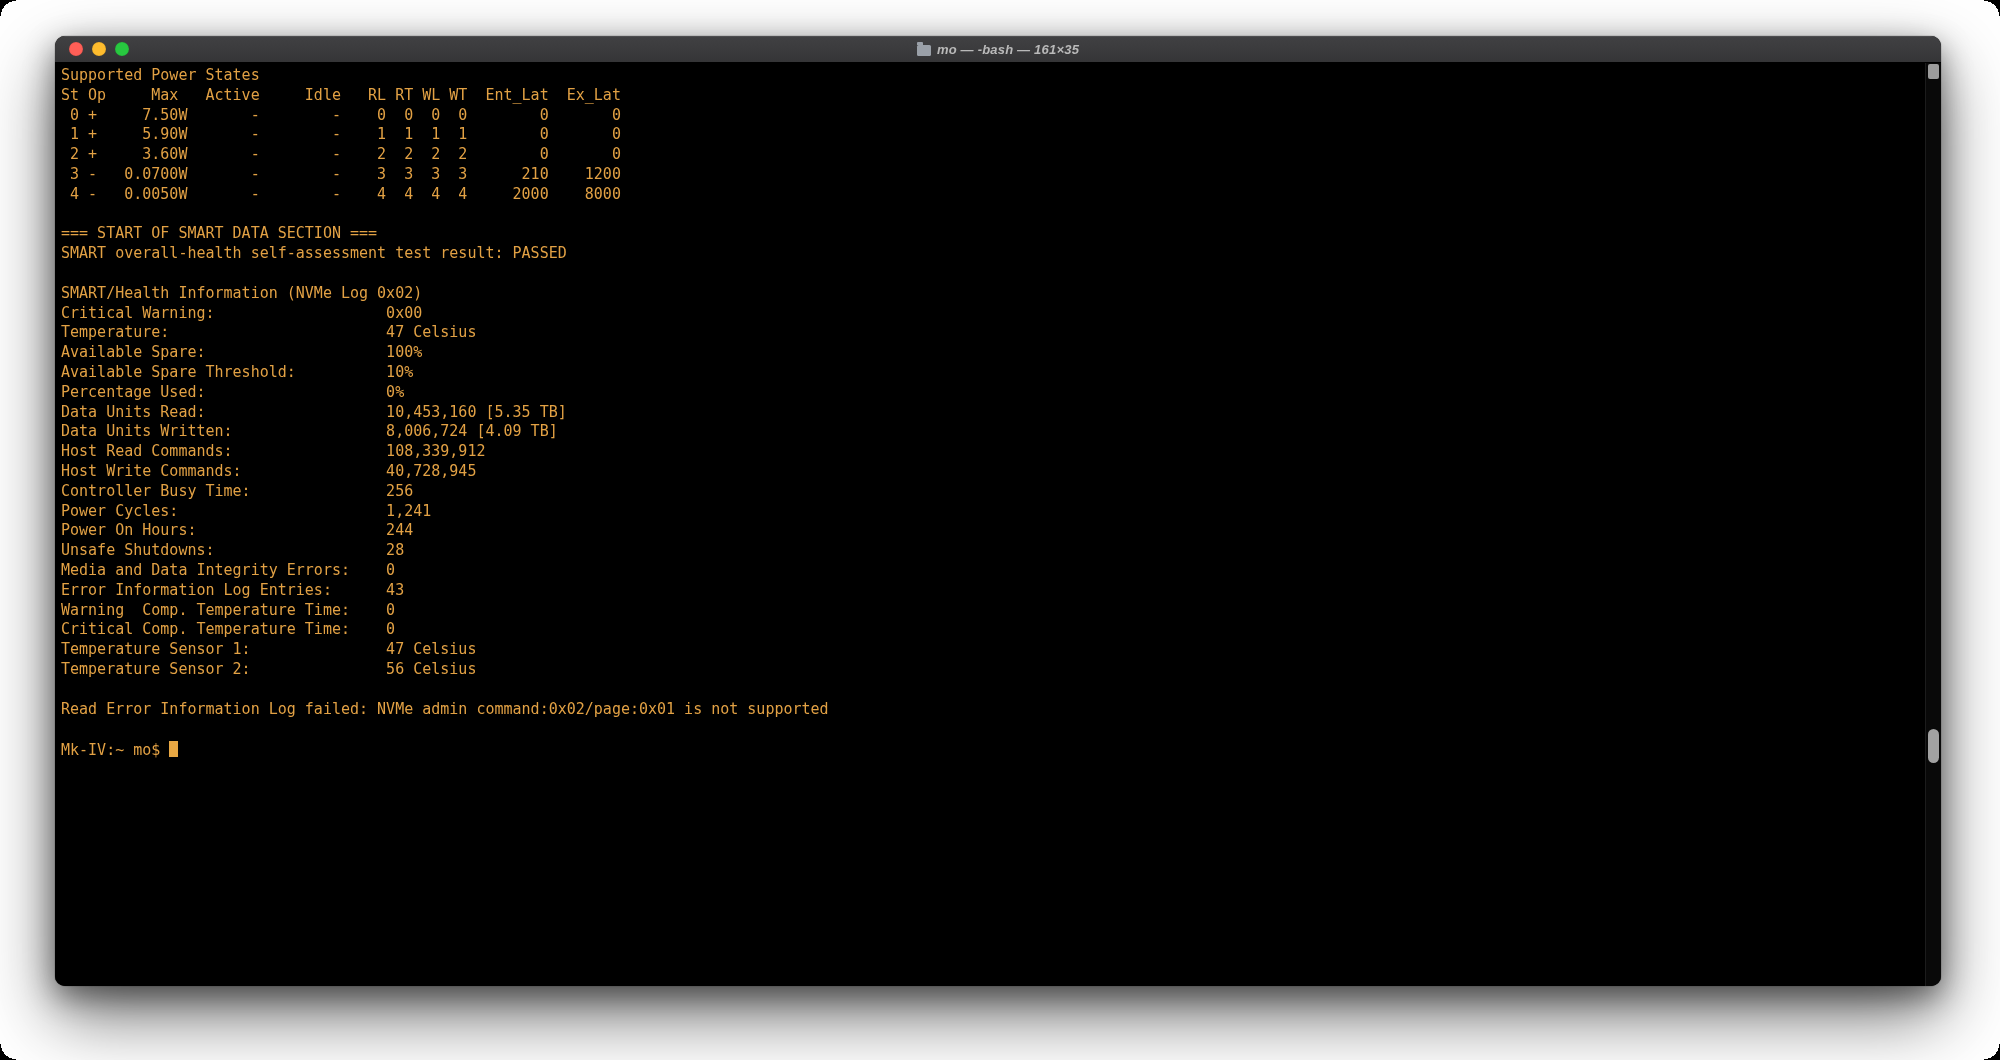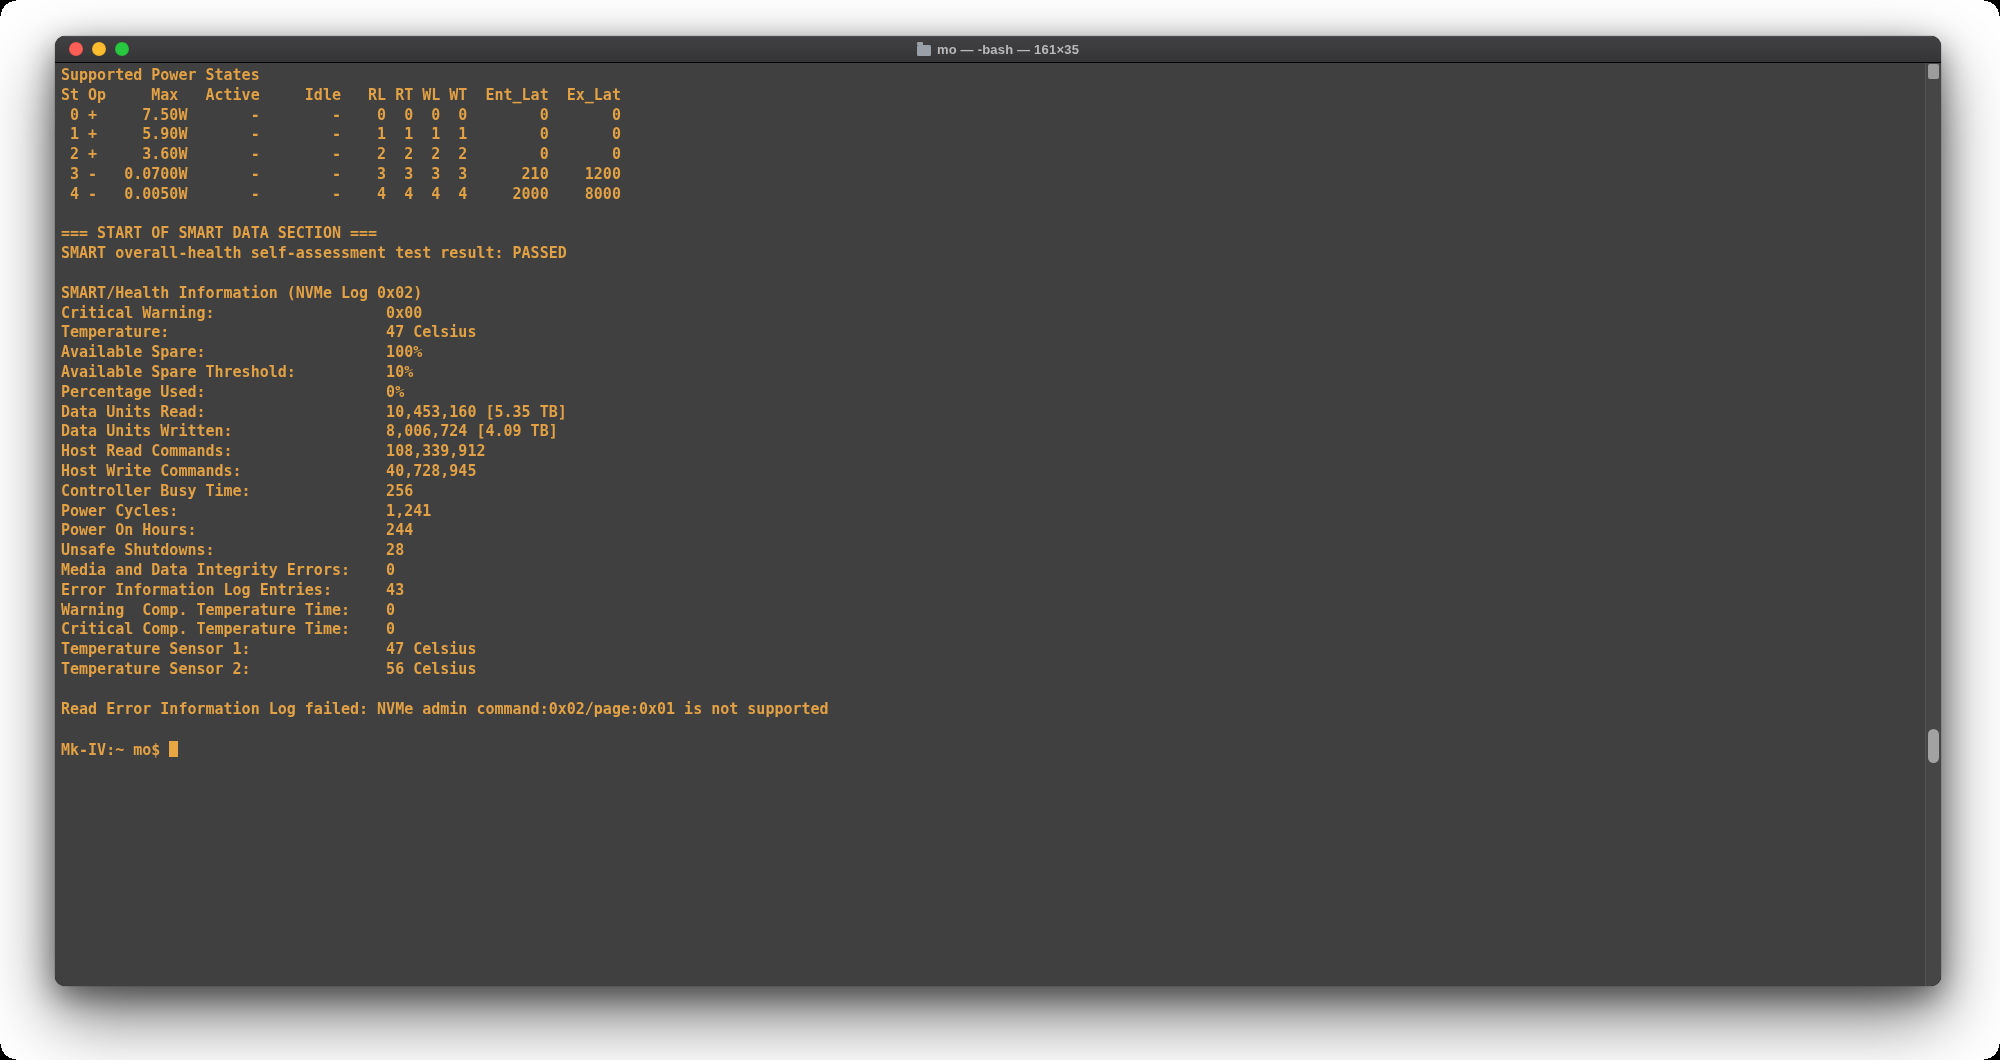--- a/index.html
+++ b/index.html
@@ -14,34 +14,34 @@
   .corner.tr { right:0; top:0;   background:radial-gradient(circle at 0 16px,   transparent 0 15px, #000 15px); }
   .corner.bl { left:0; bottom:0; background:radial-gradient(circle at 16px 0,   transparent 0 15px, #000 15px); }
   .corner.br { right:0; bottom:0;background:radial-gradient(circle at 0 0,      transparent 0 15px, #000 15px); }
 
   .window { position:absolute; left:55px; top:36px; width:1886px; height:950px;
             border-radius:10px; overflow:hidden; background:#1b1a18;
             box-shadow:0 30px 70px rgba(0,0,0,.55), 0 10px 30px rgba(0,0,0,.45), 0 0 1px rgba(0,0,0,.9); }
 
   .titlebar { position:relative; height:27px; background:linear-gradient(#414143,#353537);
               border-bottom:1px solid #000; display:flex; align-items:center; justify-content:center;
-              box-shadow:inset 0 1px 0 rgba(255,255,255,.07); }
+              box-shadow:inset 0 1px 0 rgba(255,255,255,.07);font-style:italic; }
   .traffic { position:absolute; left:14px; top:0; height:100%; display:flex; align-items:center; gap:9px; }
   .tl-btn { width:14px; height:14px; border-radius:50%; display:inline-block; }
   .tl-red    { background:#ff5f57; box-shadow:inset 0 0 1px rgba(0,0,0,.3); }
   .tl-yellow { background:#febc2e; box-shadow:inset 0 0 1px rgba(0,0,0,.3); }
   .tl-green  { background:#28c840; box-shadow:inset 0 0 1px rgba(0,0,0,.3); }
 
   .title-wrap { display:flex; align-items:center; gap:6px; }
   .proxy-icon { position:relative; width:14px; height:11px; background:#9aa0a8; border-radius:1.5px; margin-top:2px; }
   .proxy-icon::before { content:""; position:absolute; top:-3px; left:0; width:6px; height:3px;
                         background:#9aa0a8; border-radius:1px 1px 0 0; }
   .win-title { color:#b9b9b9; font-size:13px; font-weight:bold; letter-spacing:.2px; }
 
-  .term-body { position:absolute; left:0; right:0; top:27px; bottom:0; background:#404040;font-weight:bold; }
+  .term-body { position:absolute; left:0; right:0; top:27px; bottom:0; background:#000000; }
 
   .output { font-family:"DejaVu Sans Mono","Liberation Mono",monospace;
             font-size:15px; line-height:19.8px; color:#e2a144;
             padding:3px 24px 0 6px; white-space:pre; }
 
   .cursor { display:inline-block; width:9px; height:16px; background:#e8a743;
             transform:translateY(2px); }
 
   .scrollbar { position:absolute; top:0; right:0; bottom:0; width:16px;
                background:rgba(255,255,255,.035); border-left:1px solid rgba(255,255,255,.08); }

